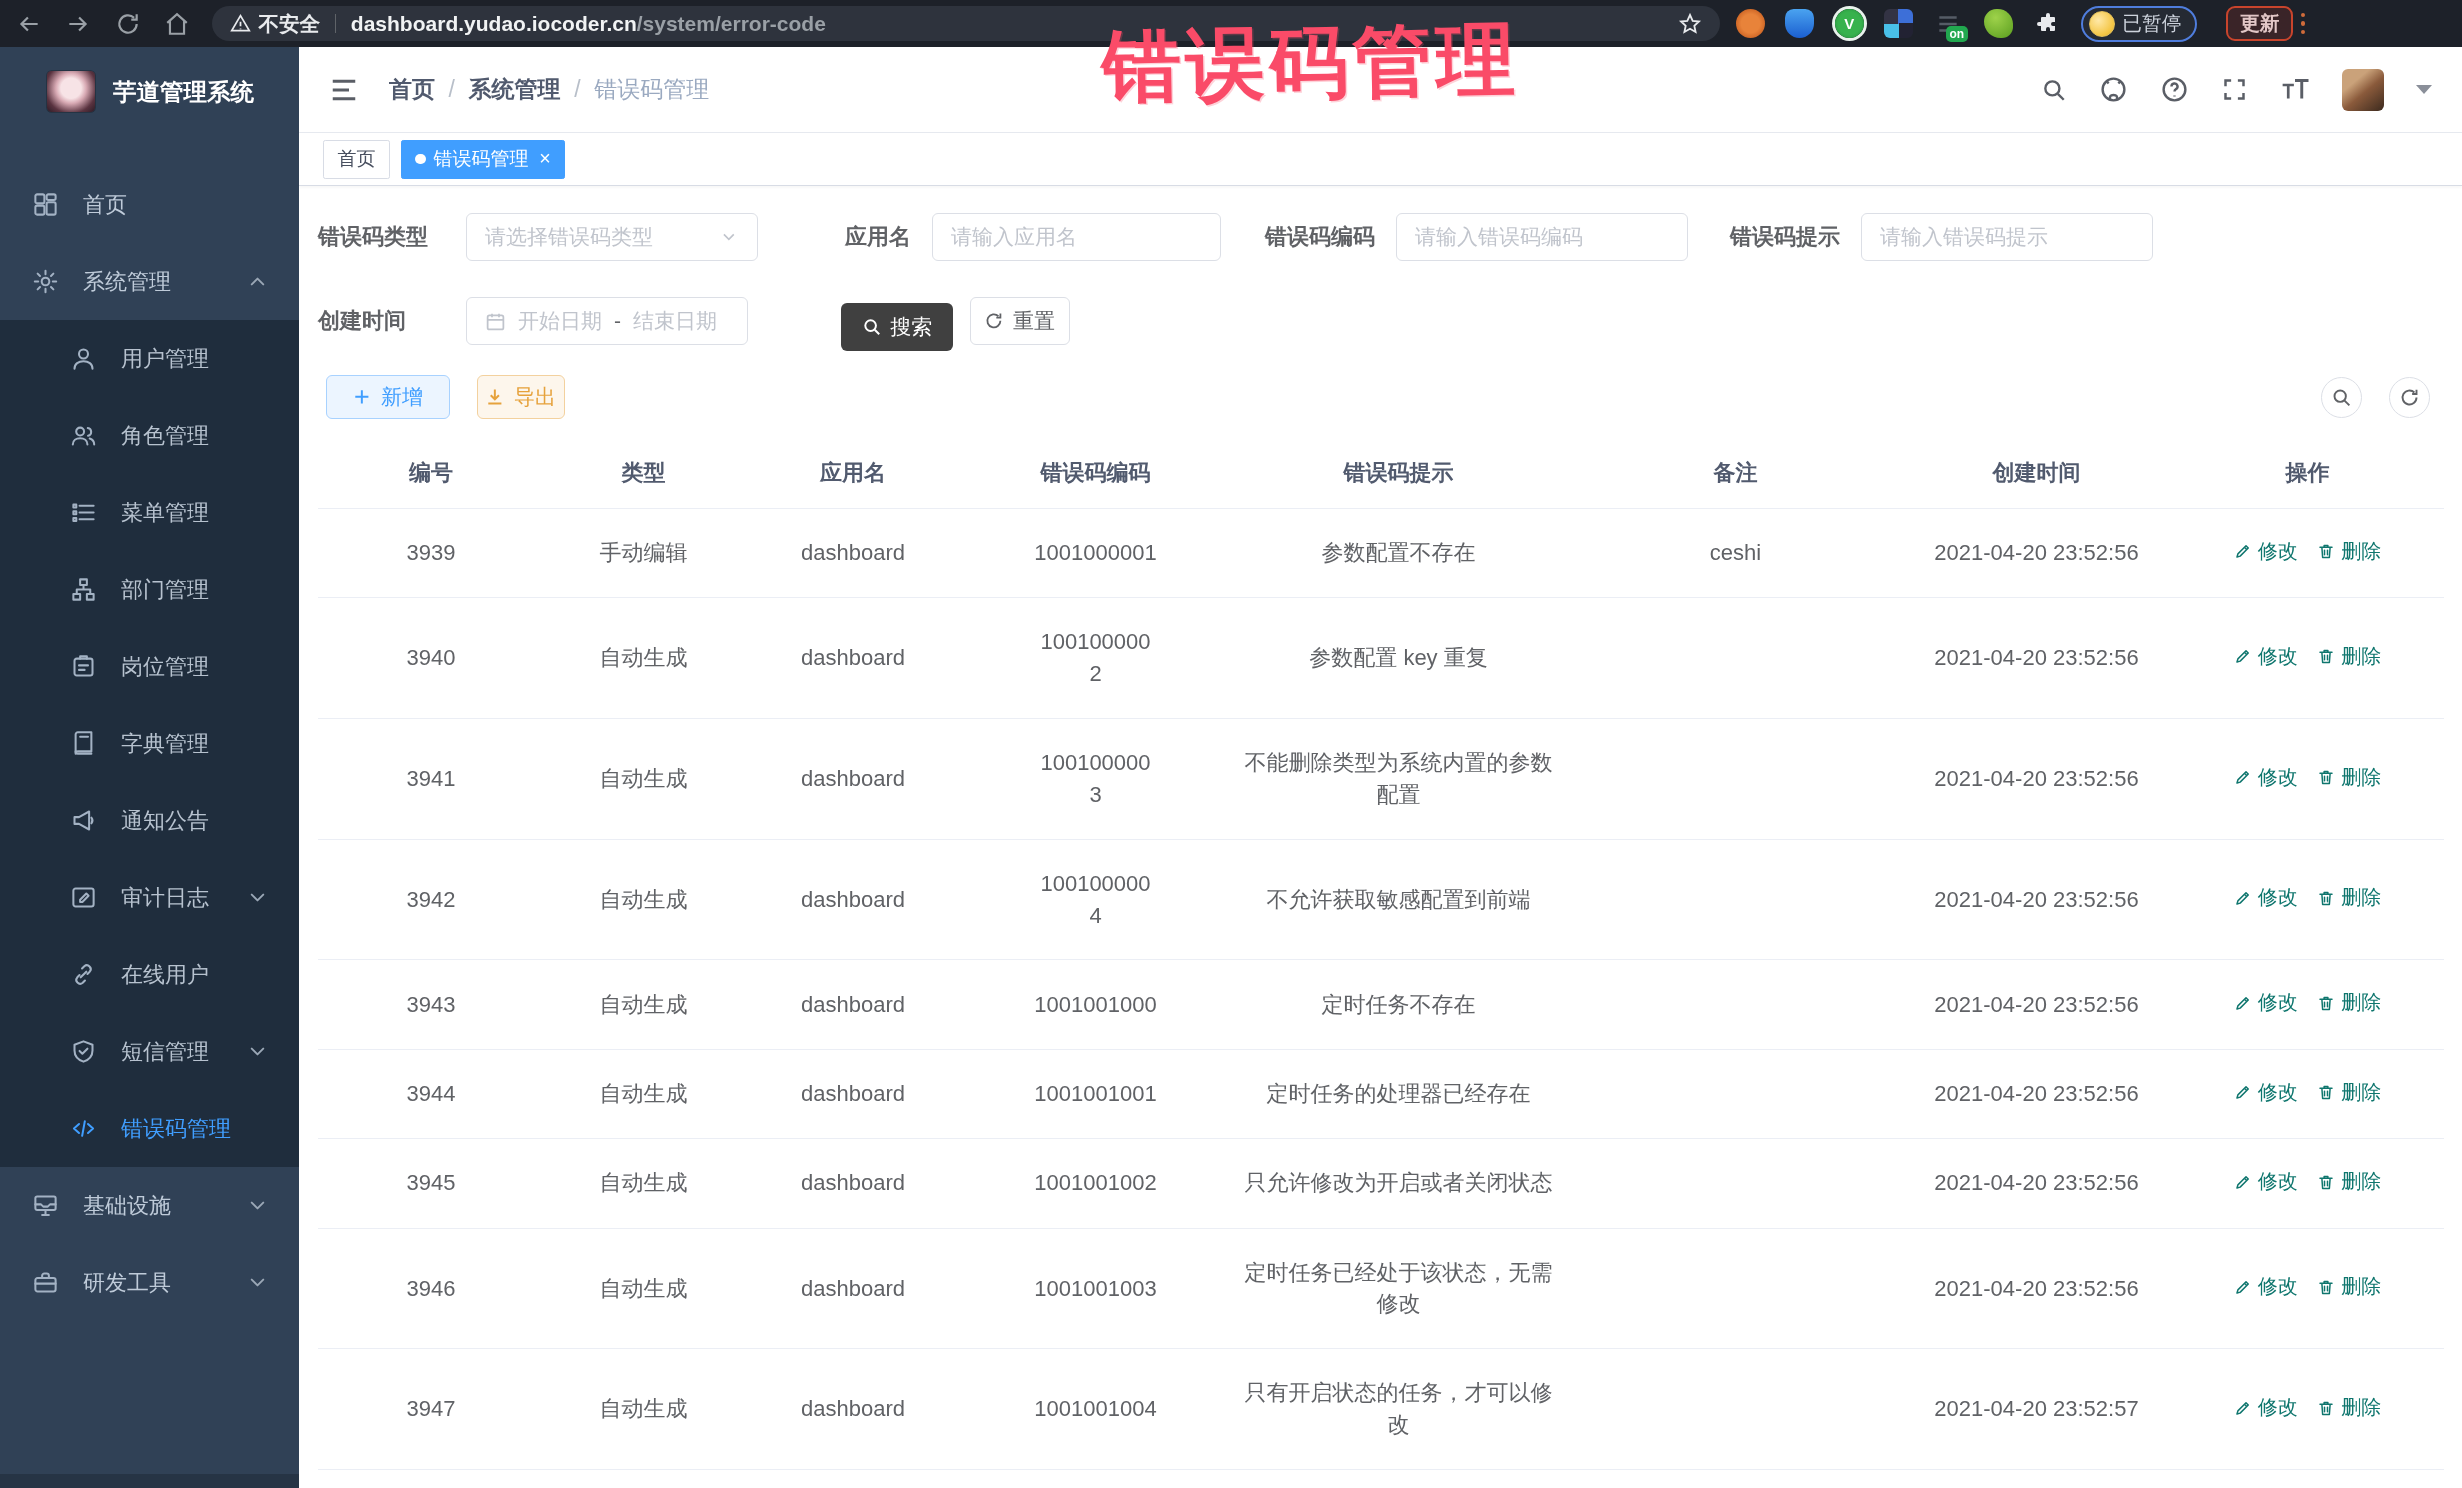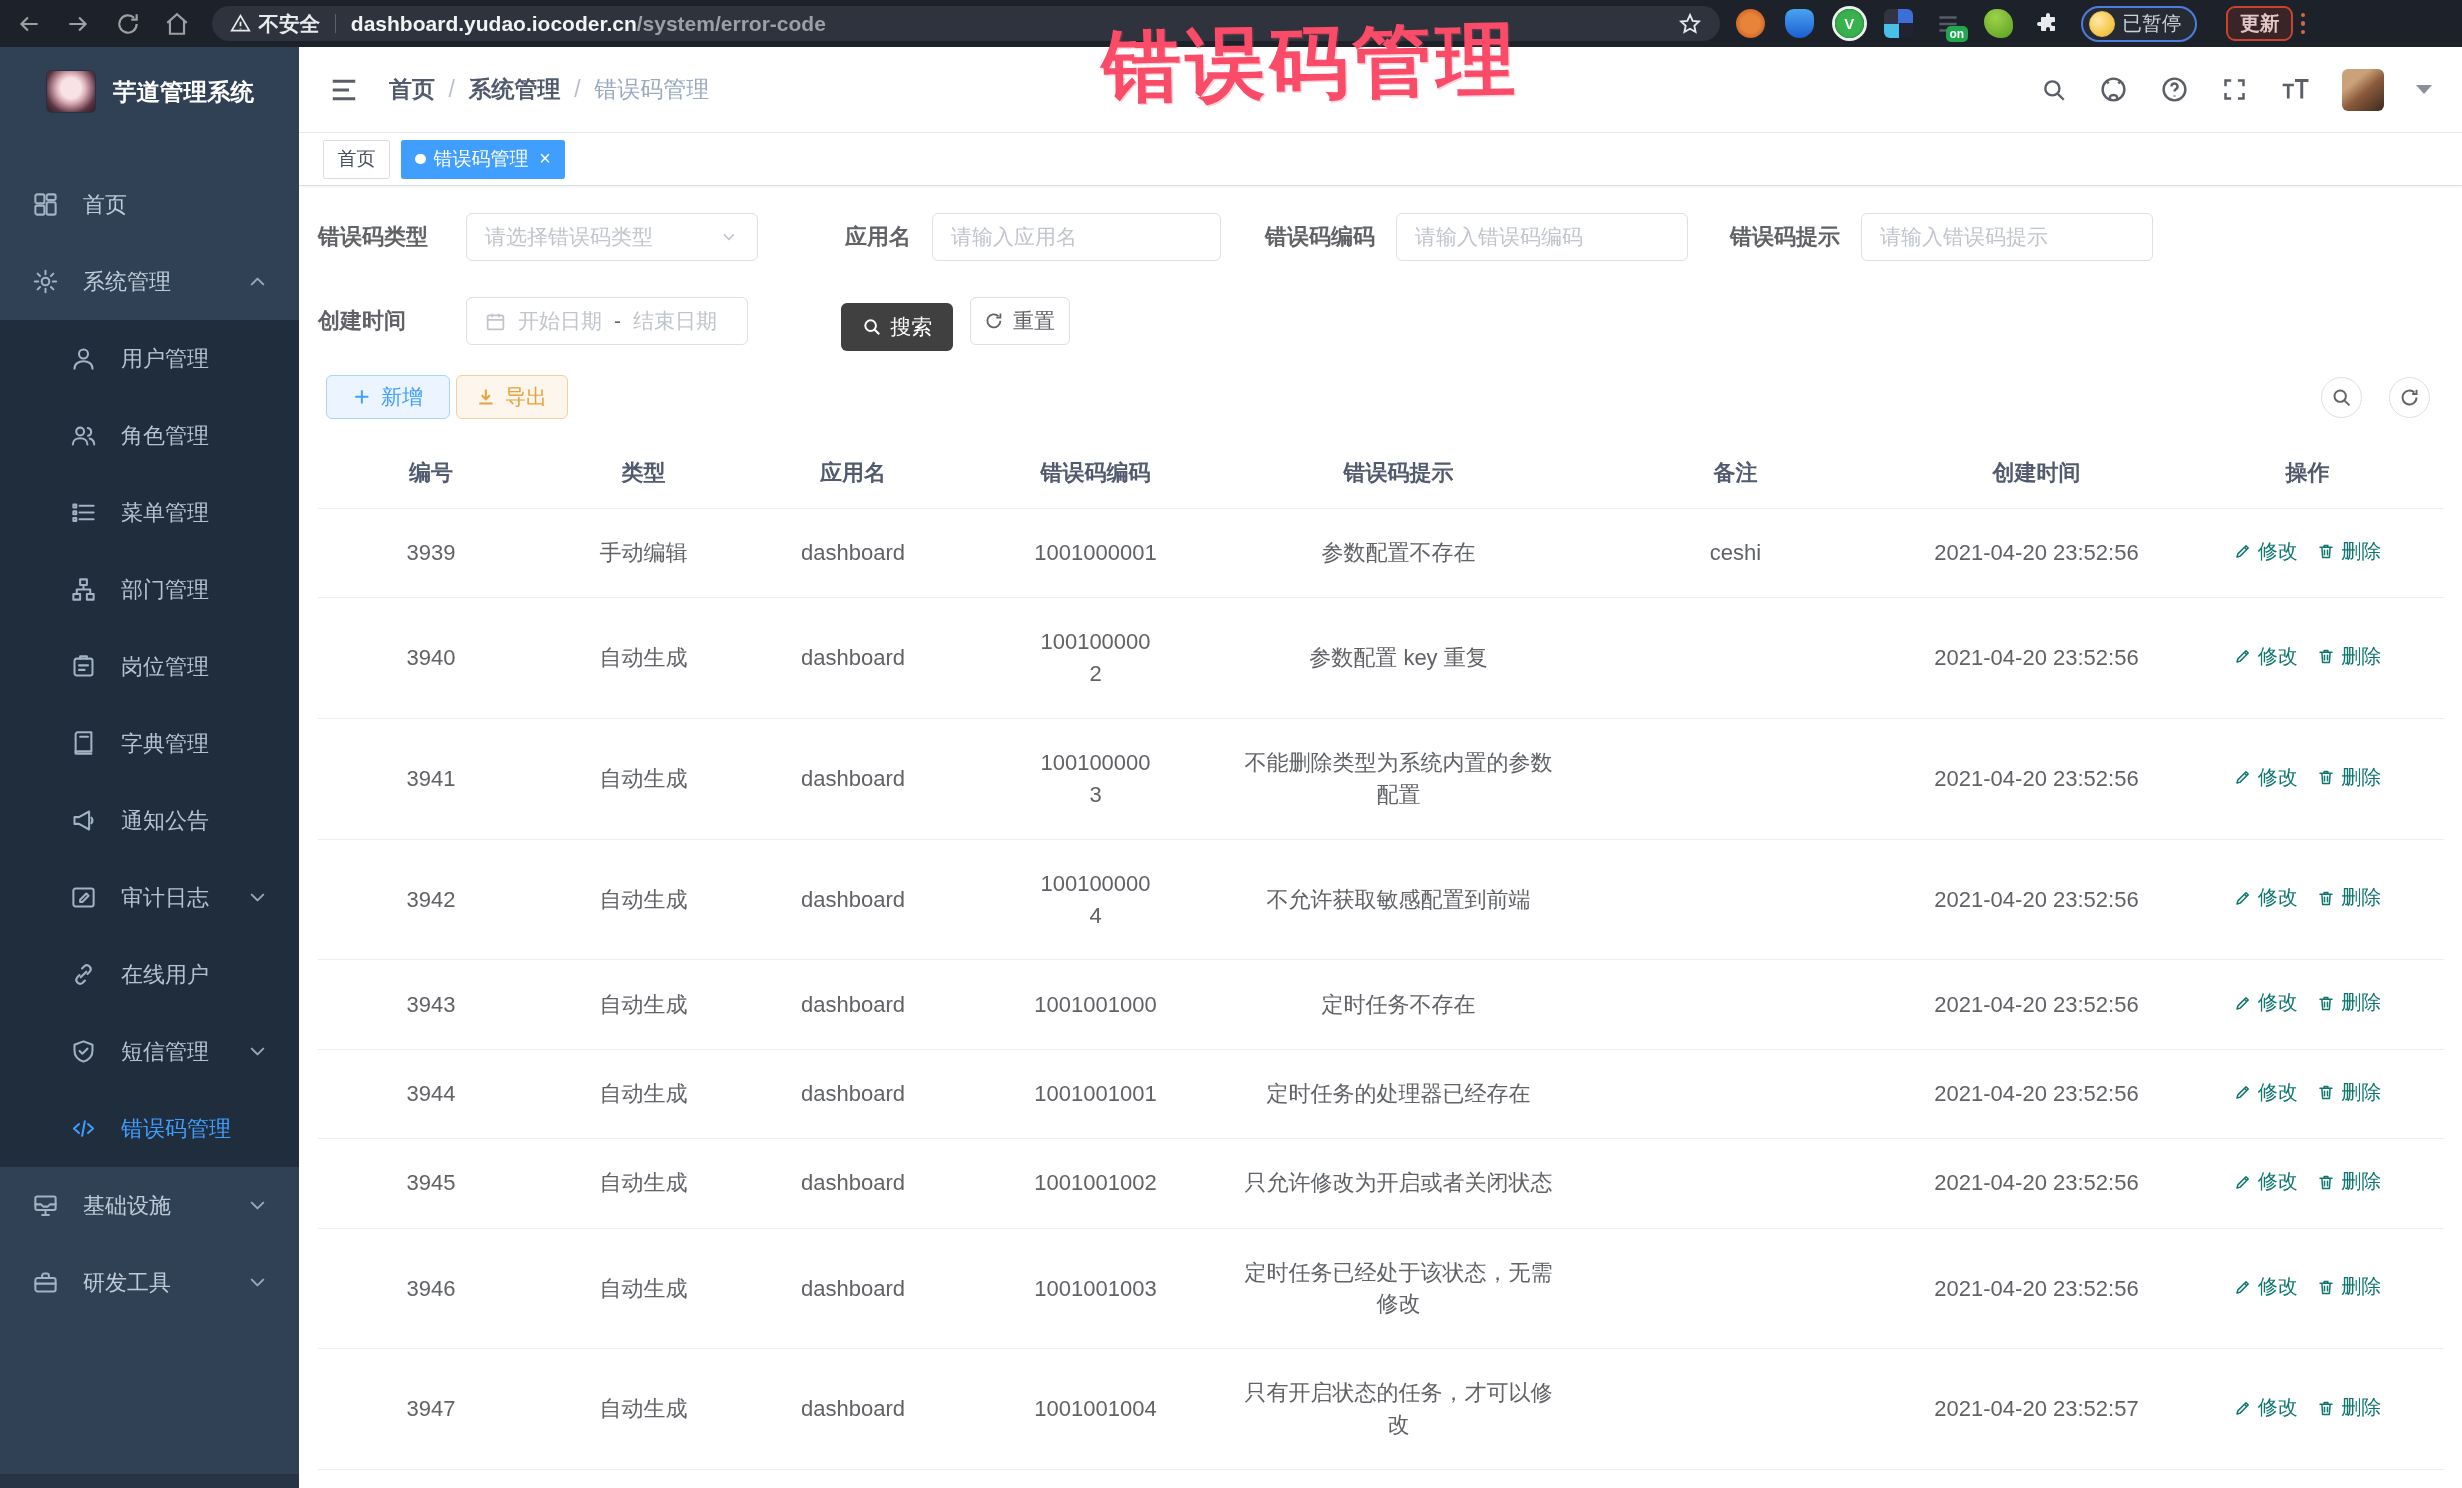--- a/index.html
+++ b/index.html
@@ -447,21 +447,21 @@
       </span>
     </div>
 
     <div class="toolbar">
       <span class="btn btn-add" style="width:124px">
         <svg width="19.7" height="19.7" viewBox="0 0 24 24" fill="none" stroke="currentColor" stroke-width="2.4">
             <path d="M12 4v16M4 12h16"></path>
           </svg>
         <span>新增</span>
       </span>
-      <span class="btn btn-export" style="width:112px; margin-left:6px">
+      <span class="btn btn-export" style="width:88px; margin-left:27px">
         <svg width="19.7" height="19.7" viewBox="0 0 24 24" fill="none" stroke="currentColor" stroke-width="2.4">
             <path d="M12 3v11M7 10l5 5 5-5M4 20h16"></path>
           </svg>
         <span>导出</span>
       </span>
       <span class="tool-circles">
         <span class="circle-btn">
           <svg width="21" height="21" viewBox="0 0 24 24" fill="none" stroke="currentColor" stroke-width="2.2">
               <circle cx="10.5" cy="10.5" r="6.5"></circle>
               <path d="M15.5 15.5 21 21"></path>

